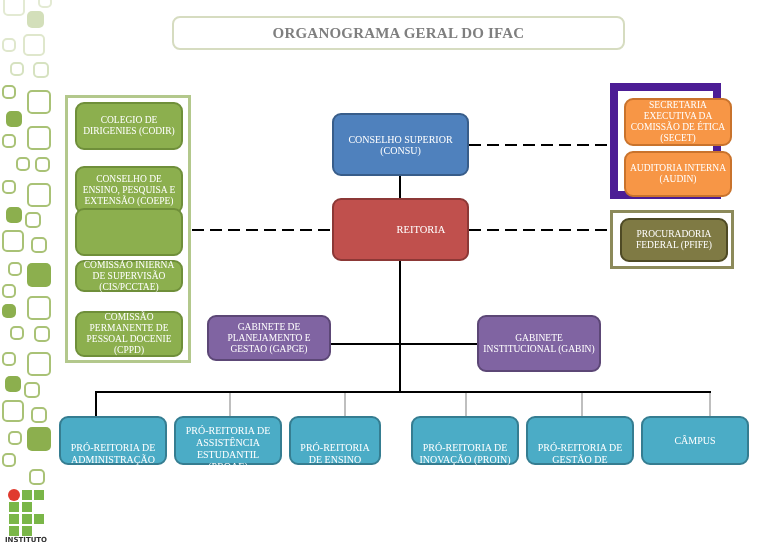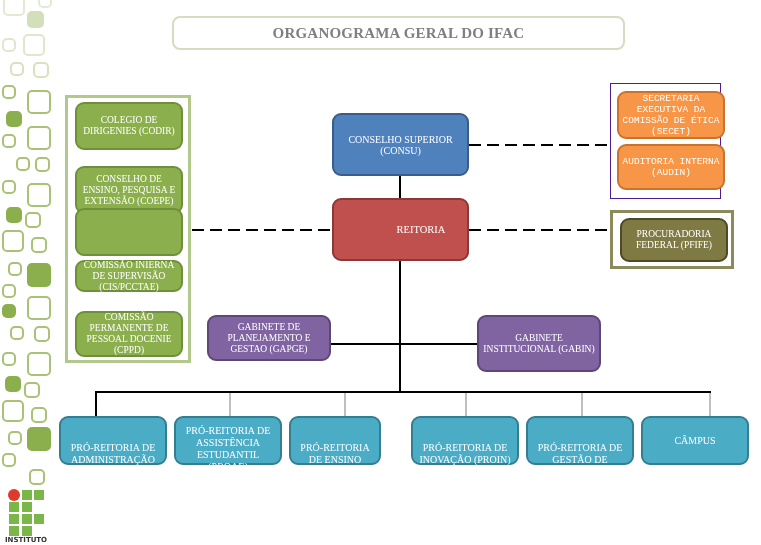--- a/index.html
+++ b/index.html
@@ -108,21 +108,21 @@
     <span></span>
   </div>
   <div class="node green" style="left:7px;top:162px;width:108px;height:32px;">
     <span>COMISSÃO INIERNA DE SUPERVISÃO (CIS/PCCTAE)</span>
   </div>
   <div class="node green" style="left:7px;top:213px;width:108px;height:46px;">
     <span>COMISSÃO PERMANENTE DE PESSOAL DOCENIE (CPPD)</span>
   </div>
 </div>
 
-<div class="panel" style="left:610px;top:83px;width:111px;height:116px;border:1px solid #4c1d95;font-family:Liberation Mono, monospace;">
+<div class="panel" style="left:610px;top:83px;width:111px;height:116px;border:8px solid #4c1d95;">
   <div class="node orange" style="left:6px;top:7px;width:108px;height:48px;">
     <span>SECRETARIA EXECUTIVA DA COMISSÃO DE ÉTICA (SECET)</span>
   </div>
   <div class="node orange" style="left:6px;top:60px;width:108px;height:46px;">
     <span>AUDITORIA INTERNA (AUDIN)</span>
   </div>
 </div>
 
 <div class="panel" style="left:610px;top:210px;width:124px;height:59px;border:3px solid #8c8a5a;">
   <div class="node olive" style="left:7px;top:5px;width:108px;height:44px;">

